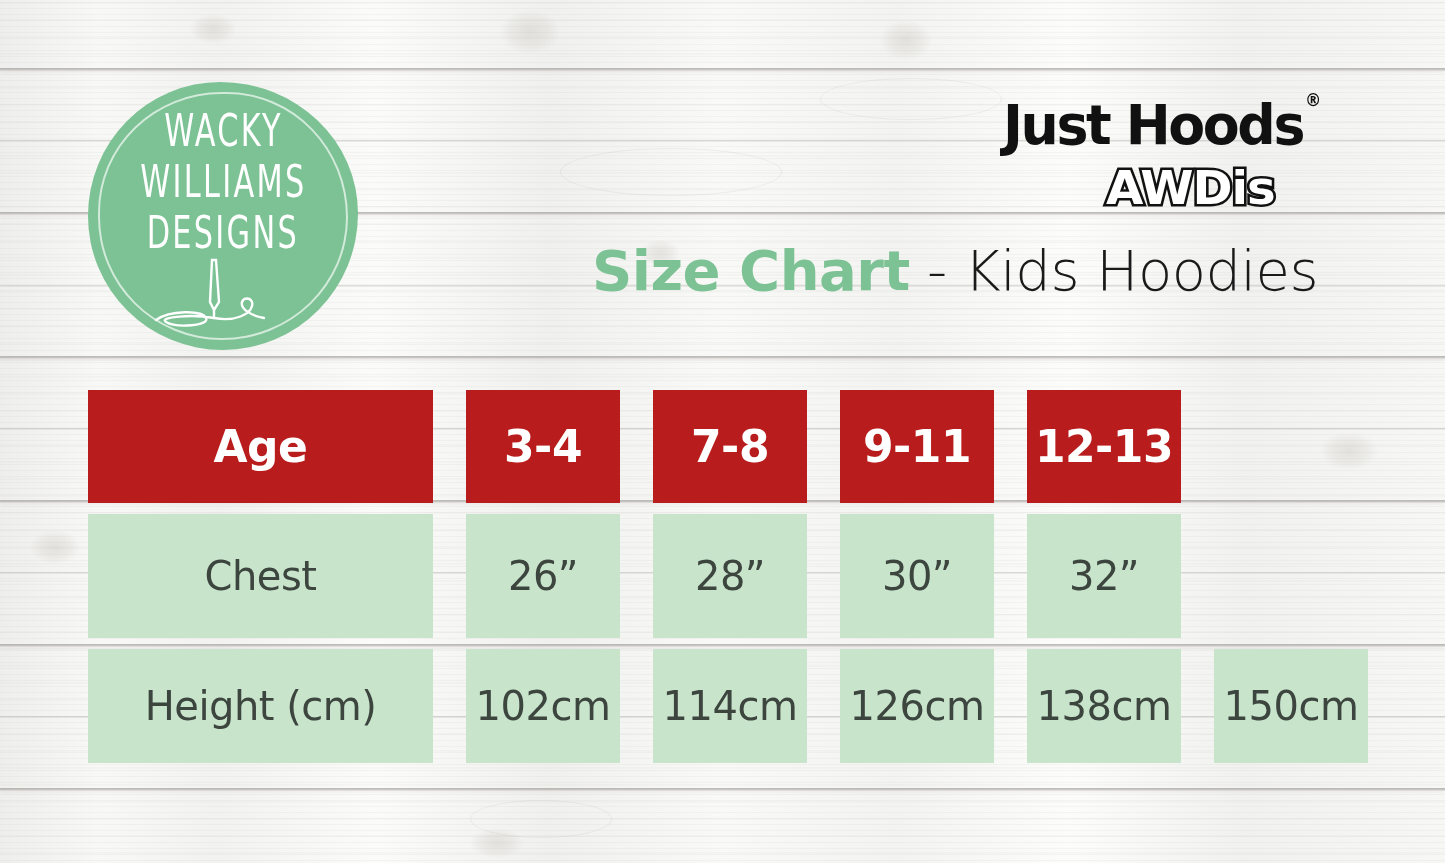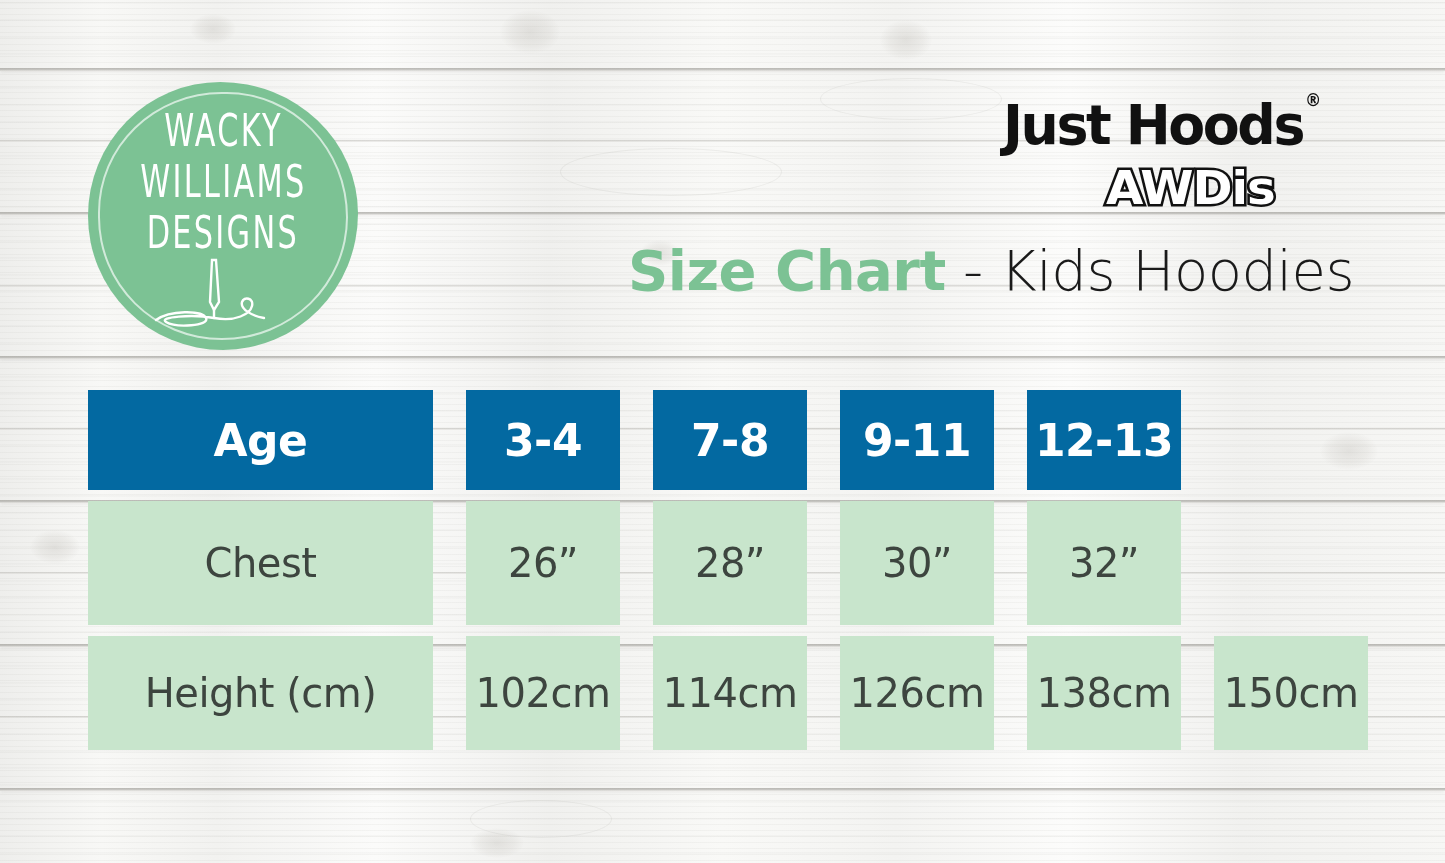--- a/index.html
+++ b/index.html
@@ -169,21 +169,21 @@
     -webkit-text-stroke: 5px #111111;
     paint-order: stroke fill;
     white-space: nowrap;
     transform: scaleX(1.05);
     transform-origin: left top;
   }
 
   
   .title-row {
     position: absolute;
-    left: 628px;
+    left: 592px;
     top: 238px;
     white-space: nowrap;
   }
   .title-green {
     font-family: "DejaVu Sans", sans-serif;
     font-weight: 700;
     font-size: 56px;
     color: #7cc294;
     letter-spacing: -0.5px;
   }
@@ -215,22 +215,22 @@
     align-items: center;
     justify-content: center;
     text-align: center;
     box-sizing: border-box;
   }
   .cell.label  { flex: 0 0 345px; }
   .cell.value  { flex: 0 0 154px; }
 
   
   .trow.header .cell {
-    background: #0369a1;
-    height: 100px;
+    background: #b91c1c;
+    height: 113px;
   }
   .trow.header .cell span {
     font-family: "DejaVu Sans", sans-serif;
     font-weight: 700;
     font-size: 44px;
     color: #ffffff;
     letter-spacing: -0.5px;
   }
 
   

